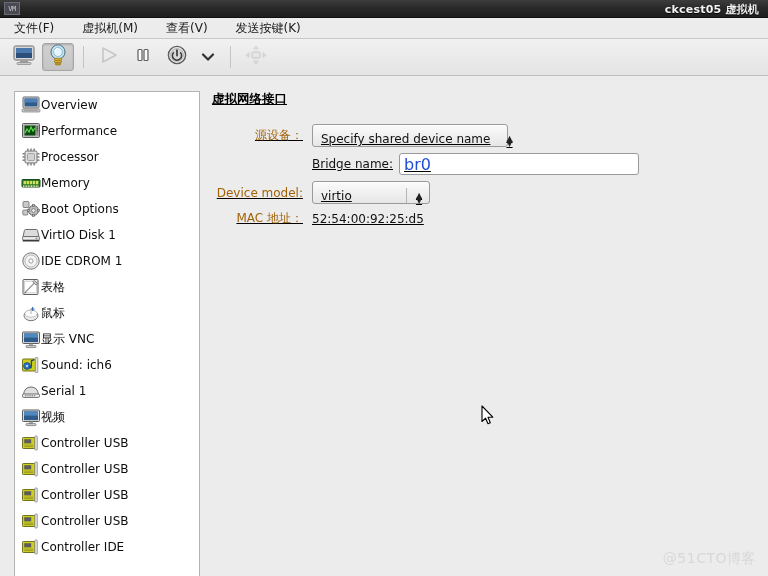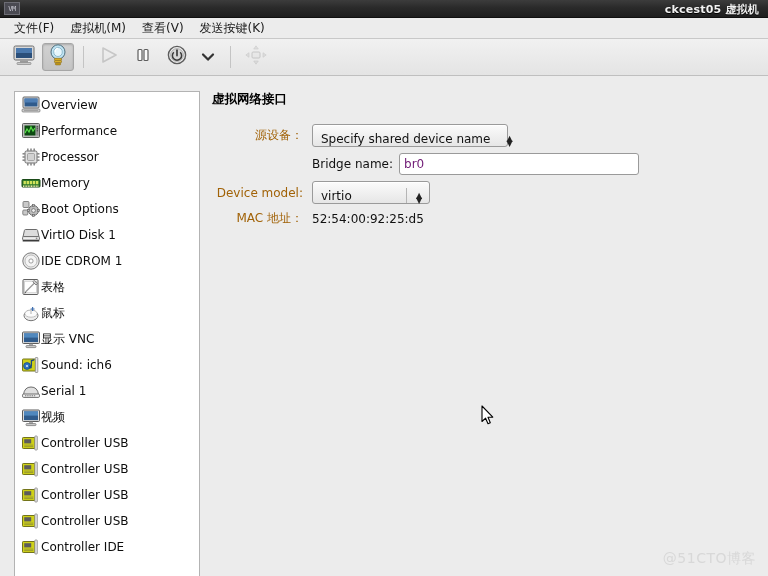--- a/index.html
+++ b/index.html
@@ -42,21 +42,21 @@
     text-shadow: 0 1px 0 #000;
   }
 
   
   .menubar {
     height: 21px;
     background: #ececec;
     border-bottom: 1px solid #c8c8c8;
     display: flex; align-items: center;
     padding-left: 6px;
-    gap: 0px;
+    gap: 12px;
   }
   .menubar .menuitem {
     font-size: 12px;
     color: #1a1a1a;
     padding: 2px 8px 3px 8px;
     line-height: 14px;
     white-space: nowrap;
     cursor: default;
   }
 
@@ -123,20 +123,21 @@
   .hwrow.selected .lbl { color: #ffffff; }
 
   .icon { width: 20px; height: 20px; flex: 0 0 20px; position: relative; }
   .icon svg { display:block; }
 
   
   .detail {
     position: absolute;
     left: 212px; top: 14px;
     width: 540px;
+    text-decoration: underline;
   }
   .detail h2 {
     font-size: 12.5px;
     font-weight: bold;
     color: #000;
     margin-bottom: 16px;
   }
   .frow {
     display: flex; align-items: center;
     margin-bottom: 6px;
@@ -172,22 +173,22 @@
     line-height: 5px; font-size: 8px; color: #222;
   }
   .combo-src { width: 196px; }
   .combo-dev { width: 118px; }
 
   .txtin {
     height: 22px;
     background: #fff;
     border: 1px solid #9a9a9a;
     border-radius: 3px;
-    font-size: 12px;
-    color: #701a75;
+    font-size: 16px;
+    color: #1d4ed8;
     padding: 0 4px;
     line-height: 20px;
     font-family: inherit;
   }
   .txtin-bridge { width: 240px; }
 
   .sublabel {
     font-size: 12px; color: #111;
     white-space: nowrap;
     margin-right: 6px;

